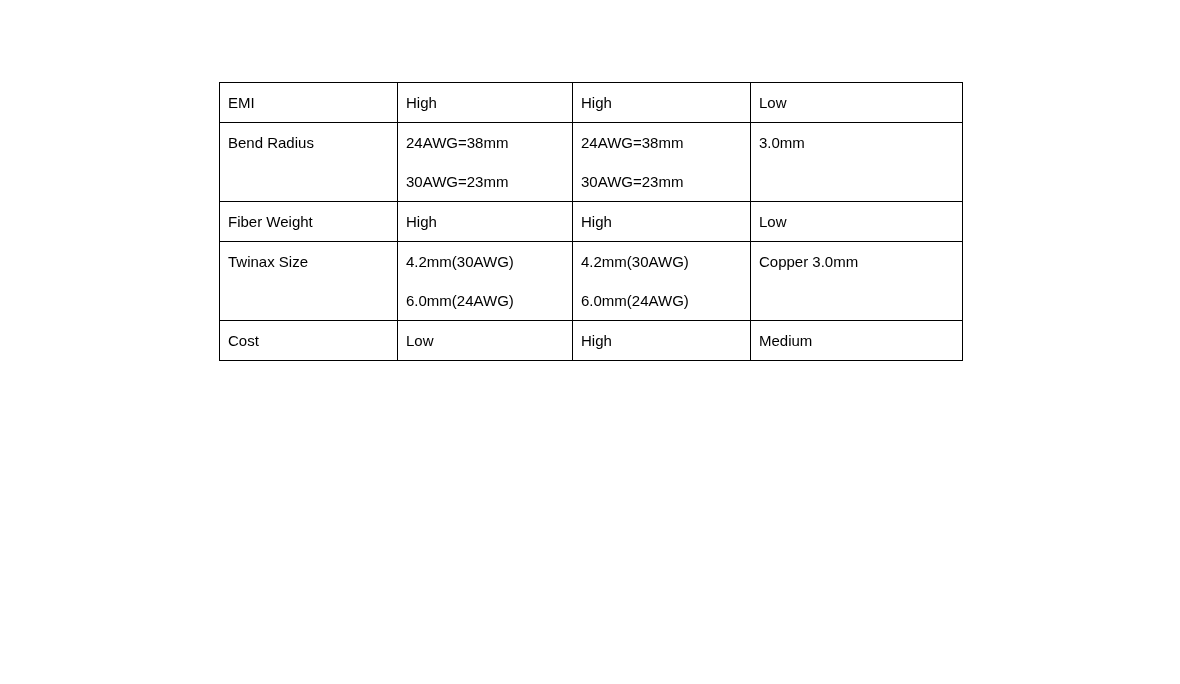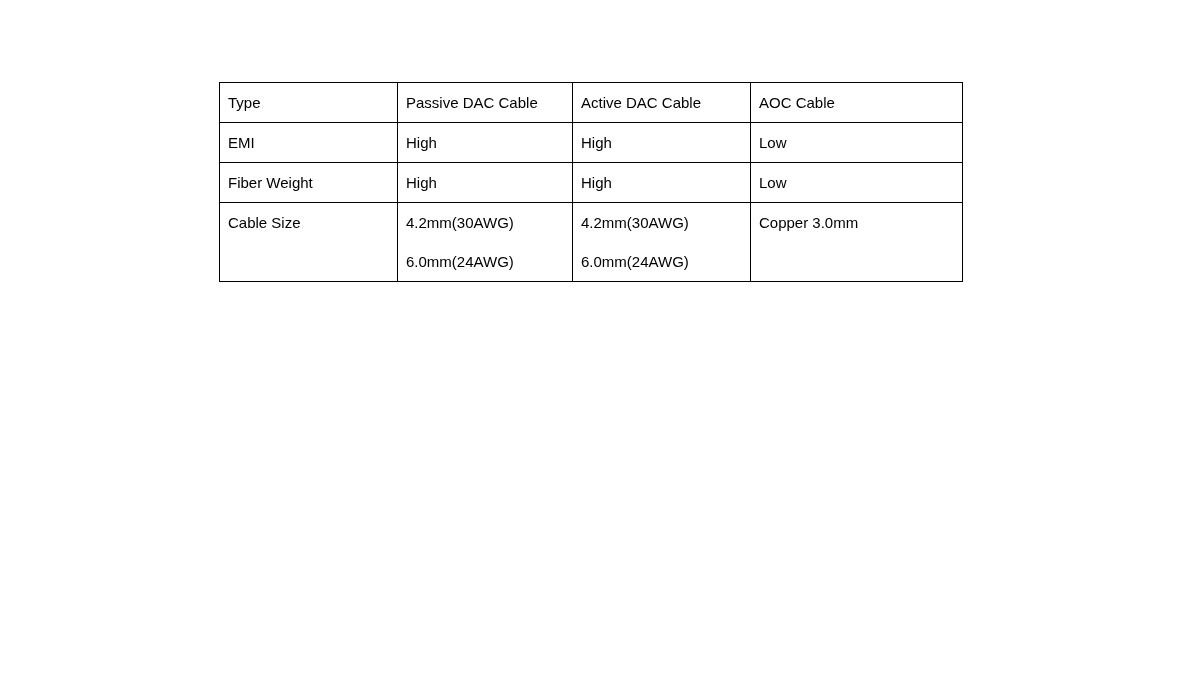--- a/index.html
+++ b/index.html
@@ -55,71 +55,87 @@
   <table class="cmp">
     <colgroup>
       <col class="c0">
         <col class="c1">
         <col class="c2">
         <col class="c3">
     </colgroup>
     <tbody>
         <tr>
           <td>
-            <div class="cell-line">Type</div>
-          </td>
-          <td>
-            <div class="cell-line">Passive DAC Cable</div>
-          </td>
-          <td>
-            <div class="cell-line">Active DAC Cable</div>
-          </td>
-          <td>
-            <div class="cell-line">AOC Cable</div>
-          </td>
-        </tr>
-        <tr>
-          <td>
             <div class="cell-line">EMI</div>
           </td>
           <td>
             <div class="cell-line">High</div>
           </td>
           <td>
             <div class="cell-line">High</div>
           </td>
           <td>
             <div class="cell-line">Low</div>
+          </td>
+        </tr>
+        <tr>
+          <td>
+            <div class="cell-line">Bend Radius</div>
+          </td>
+          <td>
+            <div class="cell-line">24AWG=38mm</div>
+            <div class="cell-line">30AWG=23mm</div>
+          </td>
+          <td>
+            <div class="cell-line">24AWG=38mm</div>
+            <div class="cell-line">30AWG=23mm</div>
+          </td>
+          <td>
+            <div class="cell-line">3.0mm</div>
           </td>
         </tr>
         <tr>
           <td>
             <div class="cell-line">Fiber Weight</div>
           </td>
           <td>
             <div class="cell-line">High</div>
           </td>
           <td>
             <div class="cell-line">High</div>
           </td>
           <td>
             <div class="cell-line">Low</div>
           </td>
         </tr>
         <tr>
           <td>
-            <div class="cell-line">Cable Size</div>
+            <div class="cell-line">Twinax Size</div>
           </td>
           <td>
             <div class="cell-line">4.2mm(30AWG)</div>
             <div class="cell-line">6.0mm(24AWG)</div>
           </td>
           <td>
             <div class="cell-line">4.2mm(30AWG)</div>
             <div class="cell-line">6.0mm(24AWG)</div>
           </td>
           <td>
             <div class="cell-line">Copper 3.0mm</div>
           </td>
         </tr>
+        <tr>
+          <td>
+            <div class="cell-line">Cost</div>
+          </td>
+          <td>
+            <div class="cell-line">Low</div>
+          </td>
+          <td>
+            <div class="cell-line">High</div>
+          </td>
+          <td>
+            <div class="cell-line">Medium</div>
+          </td>
+        </tr>
       </tbody>
   </table>
 </div>
 
 </body></html>

